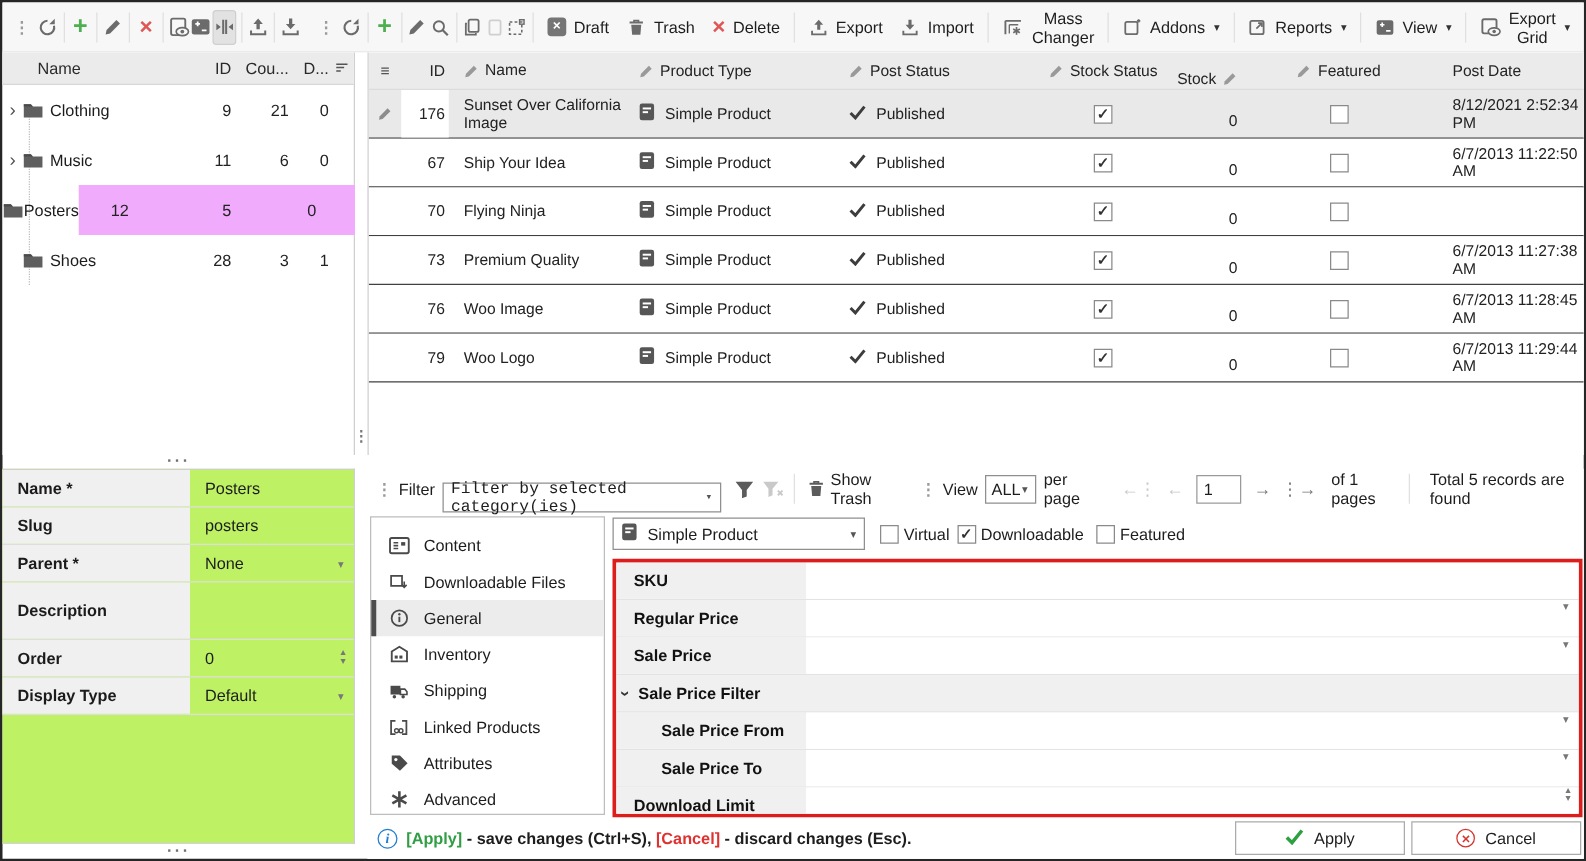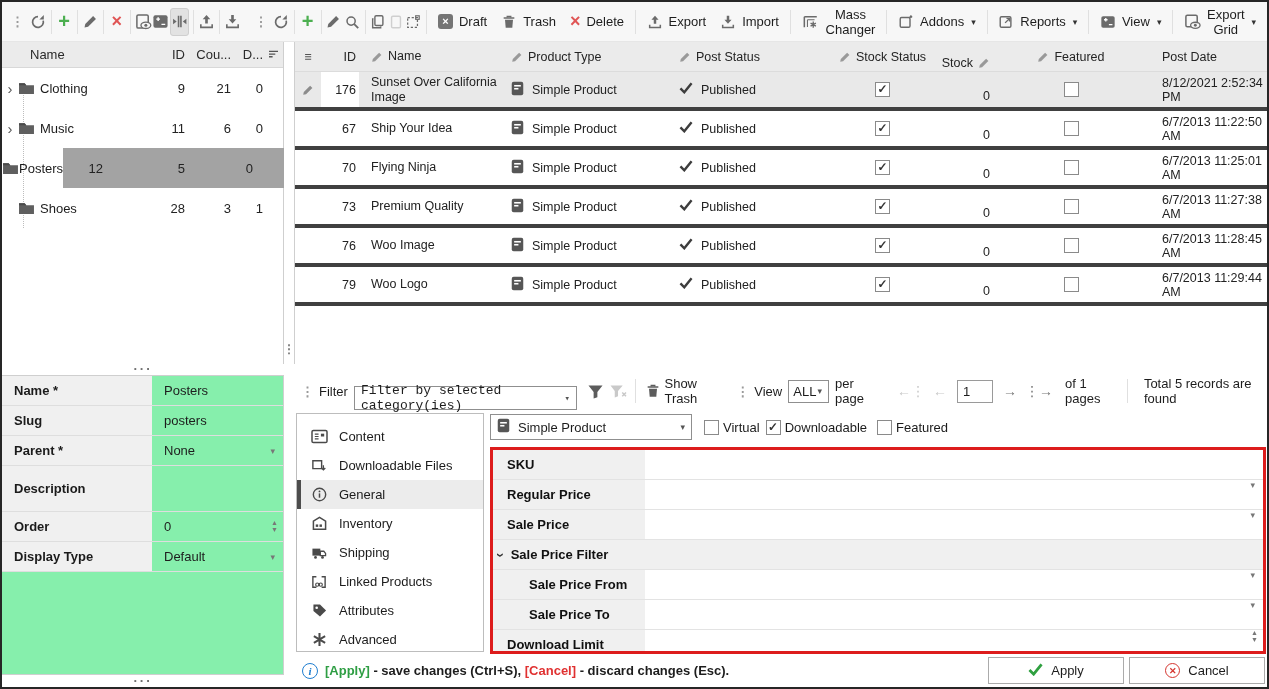--- a/index.html
+++ b/index.html
@@ -35,33 +35,33 @@
   .tcol-id { width:40px; text-align:right; }
   .tcol-cnt { width:46px; text-align:right; }
   .tcol-d { width:32px; text-align:right; overflow:hidden; }
   .th-sort { width:20px; display:flex; justify-content:center; }
   .tree-rows { position:relative; }
   .tree-row { display:flex; align-items:center; height:40px; position:relative; }
   .tr-exp { width:16px; text-align:center; color:#555; font-size:15px; }
   .tr-folder { width:22px; display:flex; align-items:center; }
   .tr-name { flex:1; color:#1c1c1c; }
   .numwrap { display:flex; align-items:center; align-self:stretch; }
-  .tree-row.selected .numwrap { background:#a3a3a3;gap:36px; }
+  .tree-row.selected .numwrap { background:#f0abfc;gap:36px; }
   .numwrap .tcol-d { padding-right:0; }
   .tree-guide { position:absolute; left:21px; top:20px; height:140px; border-left:1px dotted #bdbdbd; }
 
   .vsplit { position:absolute; left:282px; top:40px; width:10px; height:322px; background:#fff;
     display:flex; align-items:flex-end; justify-content:center; }
   .vsplit span { color:#777; font-weight:bold; font-size:12px; margin-bottom:8px; }
 
   .grid-panel { position:absolute; left:292px; top:40px; right:0; height:322px; background:#fff;
     border-left:1px solid #cfcfcf; overflow:hidden; }
   .g-header { display:flex; align-items:center; height:30px; background:#ebebeb; color:#242424;
     border-bottom:1px solid #dcdcdc; }
-  .g-row { display:flex; align-items:center; height:39px; border-bottom:4px solid #404040; background:#fff; }
+  .g-row { display:flex; align-items:center; height:39px; border-bottom:1px solid #404040; background:#fff; }
   .g-row.selected { background:#e9e9e9; }
   .g-gutter { width:26px; display:flex; justify-content:center; color:#555; }
   .g-id { width:38px; text-align:right; padding-right:3px; }
   .g-row.selected .g-id.activecell { background:#fff; align-self:stretch; display:flex;
     align-items:center; justify-content:flex-end; }
   .g-name { width:140px; padding-left:12px; line-height:1.15; }
   .g-type { width:168px; padding-left:12px; display:flex; align-items:center; gap:8px; }
   .g-status { width:158px; padding-left:12px; display:flex; align-items:center; gap:8px; }
   .g-stockst { width:115px; display:flex; justify-content:center; }
   .g-stock { width:66px; text-align:right; padding-right:16px;margin-top:12px; }
@@ -75,21 +75,21 @@
     align-items:center; justify-content:center; font-size:12px; font-weight:bold; color:#333; }
   .checkbox.checked::after { content:"✓"; margin-top:-1px; }
 
   
   .hsplit-top { position:absolute; left:0; top:362px; width:282px; height:11px; text-align:center;
     color:#707070; font-weight:bold; letter-spacing:2px; line-height:9px; font-size:13px; }
   .hsplit-bottom { position:absolute; left:0; top:673px; width:282px; height:12px; text-align:center;
     color:#707070; font-weight:bold; letter-spacing:2px; line-height:12px; font-size:13px; }
 
   
-  .prop-panel { position:absolute; left:0; top:373px; width:282px; height:300px; background:#86efac;
+  .prop-panel { position:absolute; left:0; top:373px; width:282px; height:300px; background:#bef264;
     border:1px solid #cfcfcf; border-left:none; display:flex; flex-direction:column; }
   .p-row { display:flex; border-bottom:1px solid #dedede; min-height:30px; }
   .p-label { width:150px; background:#f0f0f0; font-weight:bold; color:#1b1b1b;
     display:flex; align-items:center; padding-left:12px; }
   .p-value { flex:1; display:flex; align-items:center; padding-left:12px; position:relative; color:#1d1d1d; }
   .p-row.tall { min-height:46px; }
   .p-row.tall .p-label { align-items:center; }
   .dd-caret { position:absolute; right:8px; color:#777; font-size:9px; }
   .spinner { position:absolute; right:5px; display:flex; flex-direction:column; gap:1px;
     color:#777; font-size:7px; line-height:6px; text-align:center; }
@@ -559,21 +559,20 @@
             </svg></span>
           <span>Published</span>
         </span>
       <span class="g-stockst">
           <span class="checkbox checked"></span>
         </span>
       <span class="g-stock">0</span>
       <span class="g-feat">
           <span class="checkbox"></span>
         </span>
-      <span class="g-date">6/7/2013 11:25:01 AM</span>
     </div>
 
     <div class="g-row">
       <span class="g-gutter"></span>
       <span class="g-id">73</span>
       <span class="g-name">Premium Quality</span>
       <span class="g-type">
           <span><svg viewBox="0 0 14 16" width="13" height="15">
               <rect x=".8" y=".8" width="12.4" height="14.4" rx="2" fill="#565656"></rect>
               <rect x="3.4" y="4.2" width="7.2" height="1.7" fill="#fff"></rect>

